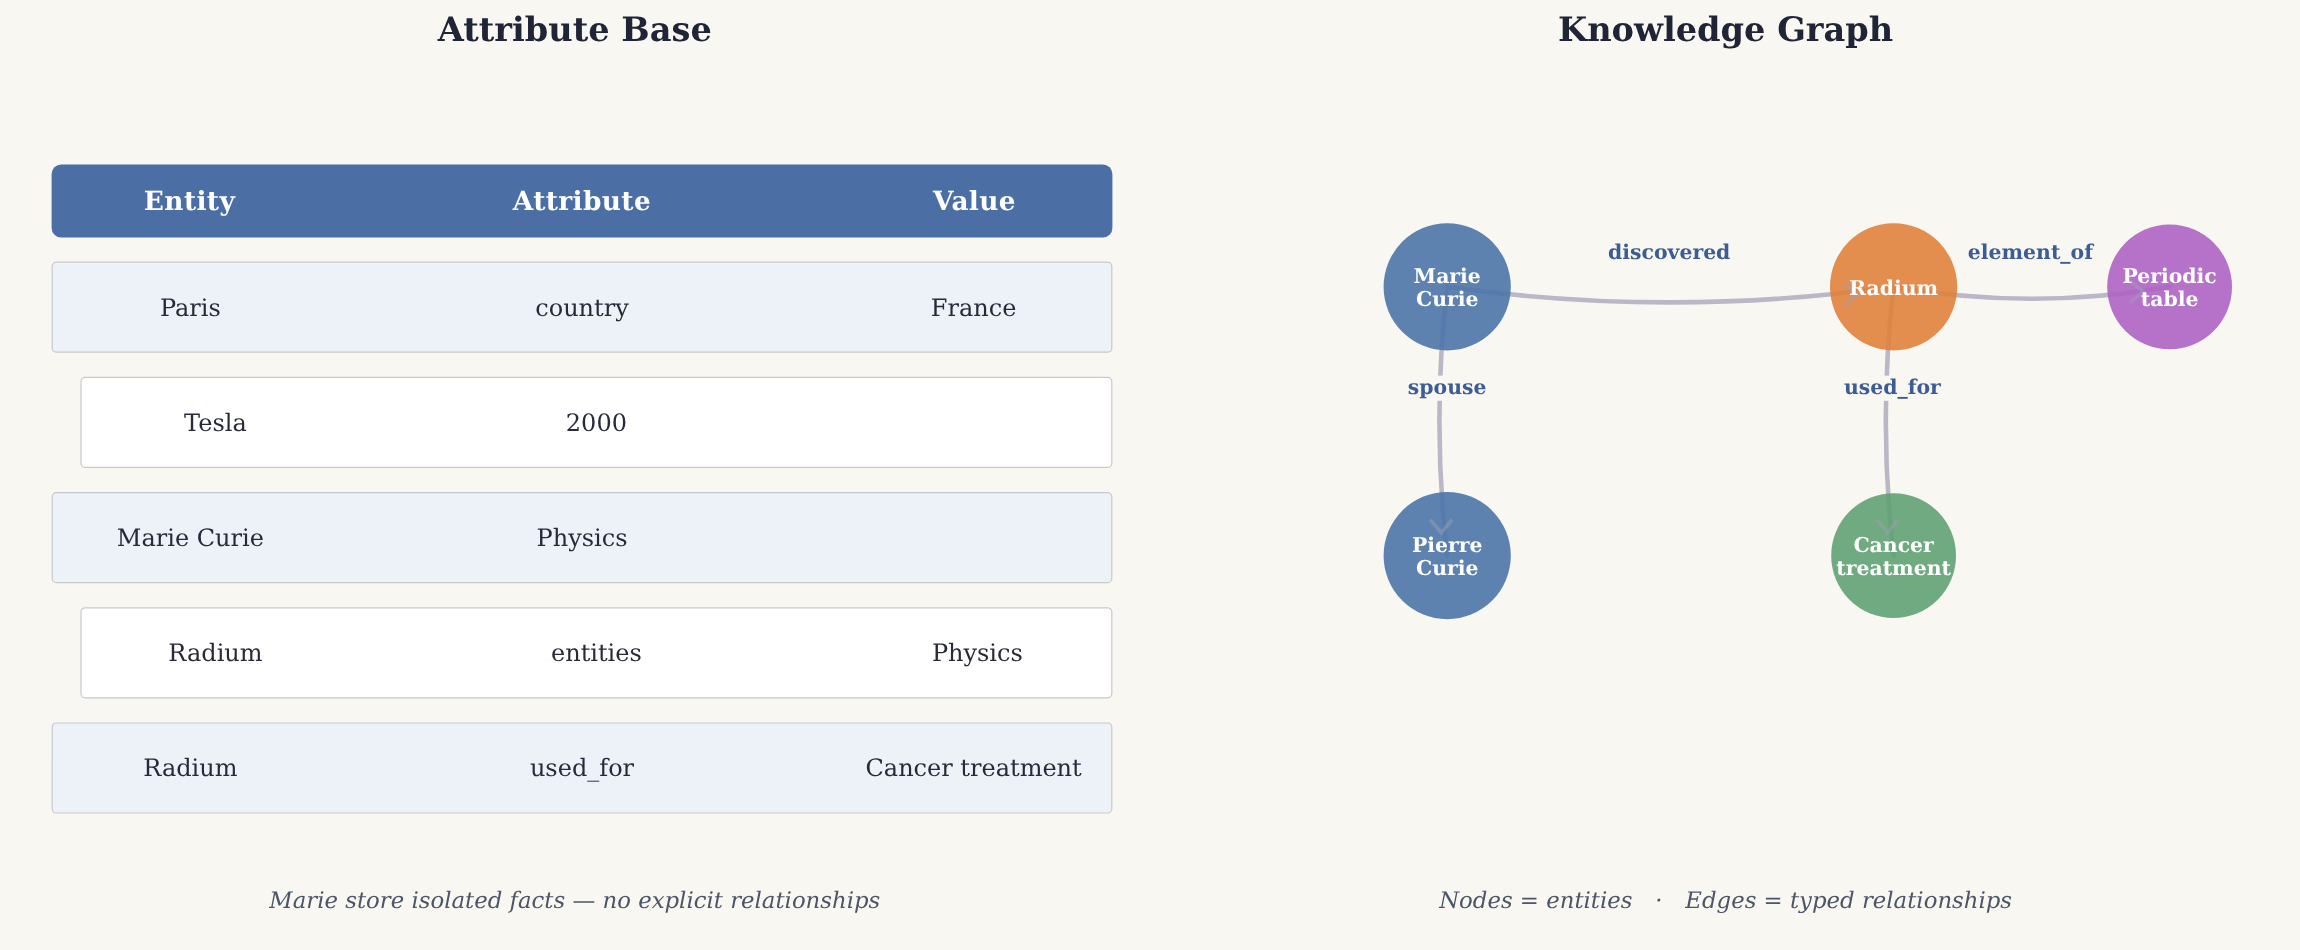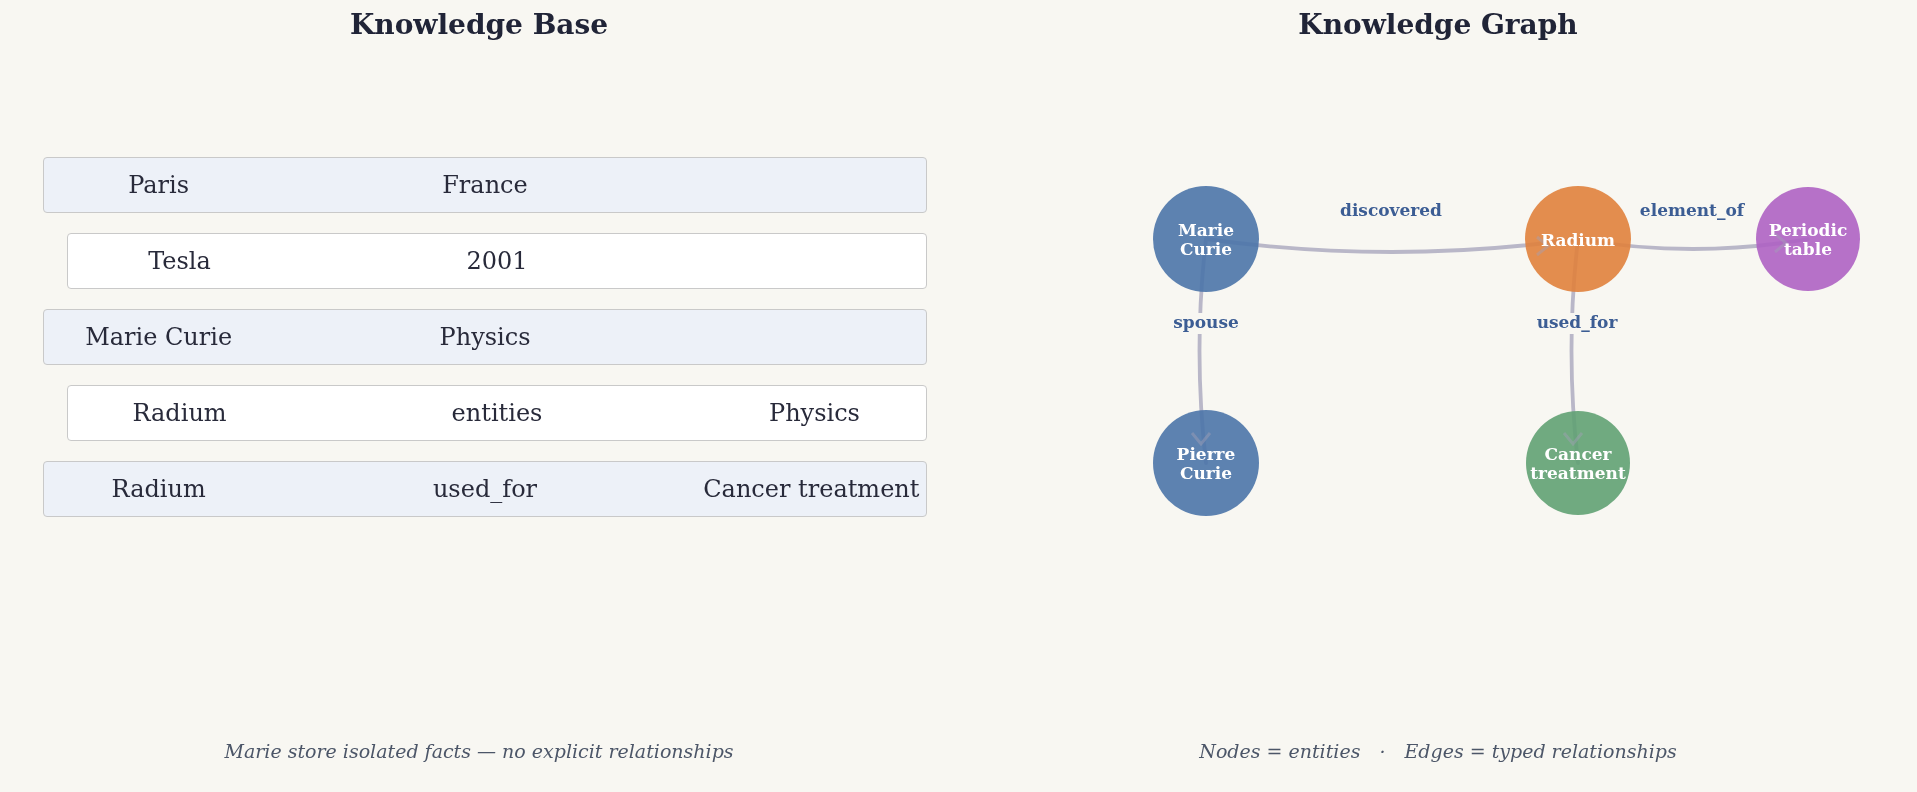--- a/index.html
+++ b/index.html
@@ -20,49 +20,55 @@
   #kb-title{left:0;}
   #kg-title{left:959px;}
   .kb-table{position:absolute;left:43px;top:137px;width:884px;}
   .thead{
     height:61px;background:var(--header-bg);border-radius:8px;
     display:grid;grid-template-columns:26% 48% 26%;align-items:center;
     text-align:center;color:#ffffff;font-weight:bold;font-size:22px;
     letter-spacing:0.3px;
   }
   .trow{
-    height:56px;margin-top:20px;border:1px solid var(--row-border);
+    height:76px;margin-top:20px;border:1px solid var(--row-border);
     border-radius:4px;box-sizing:border-box;
     display:grid;grid-template-columns:26% 48% 26%;align-items:center;
-    text-align:center;font-size:24px;color:var(--cell-text);
+    text-align:center;font-size:20px;color:var(--cell-text);
   }
   .trow.alt{background:var(--row-alt-bg);}
   .trow.plain{background:var(--row-bg);margin-left:24px;}
   .caption{
     position:absolute;top:740px;width:958px;margin:0;text-align:center;
     font-style:italic;font-size:19px;color:var(--caption-color);
   }
   #kb-caption{left:0;}
   #kg-caption{left:959px;}
   #graph{position:absolute;left:0;top:0;}
 </style>
 </head>
 <body>
 
-<div class="panel-title" id="kb-title">Knowledge Base</div>
+<div class="panel-title" id="kb-title">Attribute Base</div>
 <div class="panel-title" id="kg-title">Knowledge Graph</div>
 
 <div class="kb-table">
+  <div class="thead">
+    <span>Entity</span>
+    <span>Attribute</span>
+    <span>Value</span>
+  </div>
   <div class="trow alt">
     <span class="cell">Paris</span>
+    <span class="cell">country</span>
     <span class="cell">France</span>
   </div>
   <div class="trow plain">
     <span class="cell">Tesla</span>
-    <span class="cell">2001</span>
+    <span class="cell">2000</span>
   </div>
   <div class="trow alt">
     <span class="cell">Marie Curie</span>
     <span class="cell">Physics</span>
   </div>
   <div class="trow plain">
     <span class="cell">Radium</span>
     <span class="cell">entities</span>
     <span class="cell">Physics</span>
   </div>

